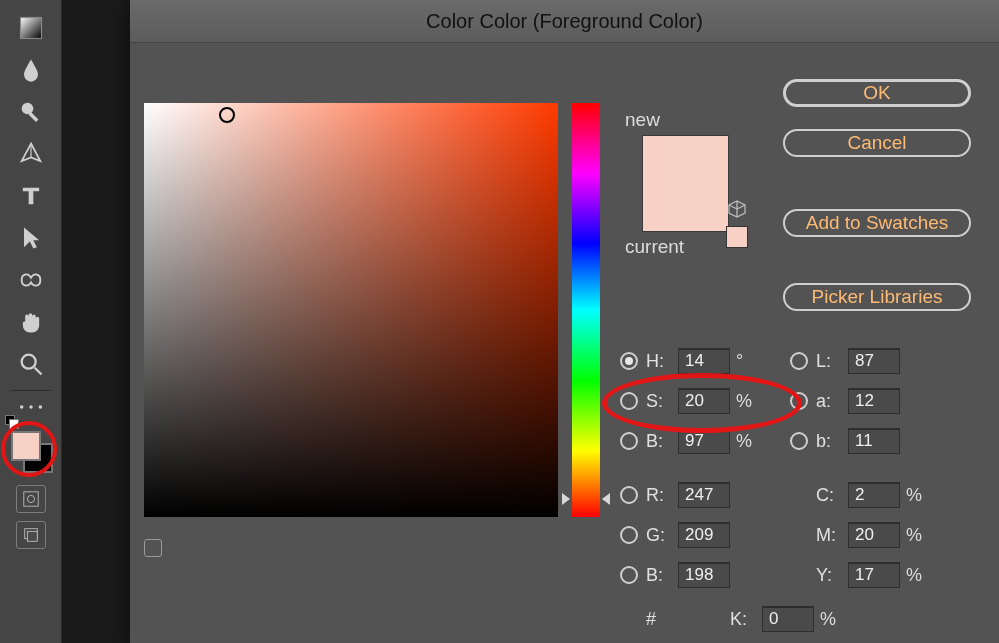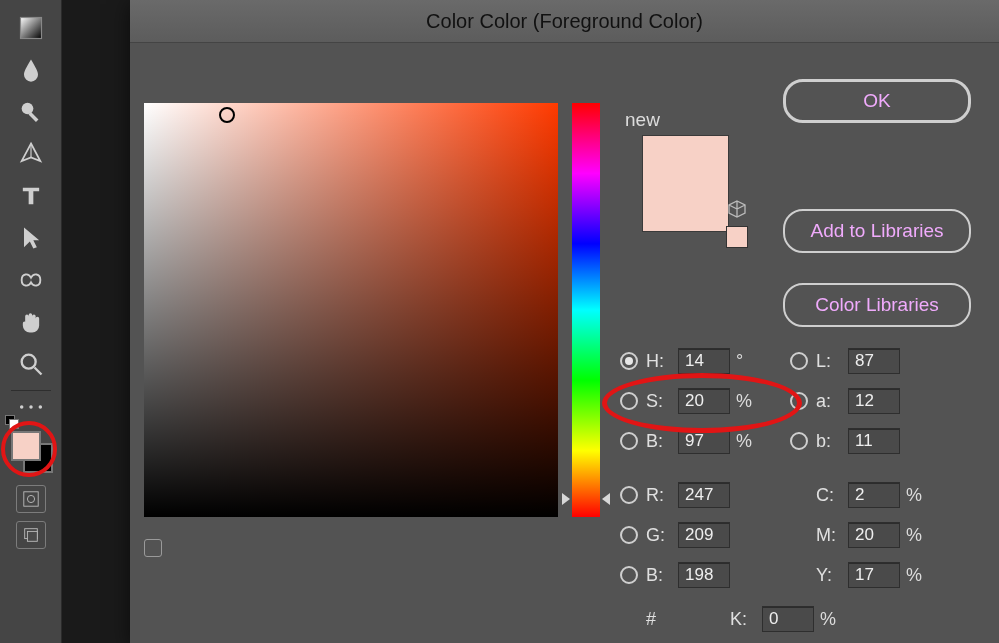--- a/index.html
+++ b/index.html
@@ -204,26 +204,26 @@
   }
   .chk {
     width:18px; height:18px; border:1px solid #9a9a9a; border-radius:3px; box-sizing:border-box;
   }
 
   
   .btn {
     position:absolute;
     right: 28px;
     width: 188px;
-    height: 44px;
+    height: 28px;
     border: 2px solid #cfcfcf;
     border-radius: 20px;
     display:flex; align-items:center; justify-content:center;
     font-size: 19px;
-    color:#f0abfc;
+    color:#fdba74;
     background: transparent;
     box-sizing:border-box;
     cursor:pointer;
   }
   .btn.primary { border-width:3px; }
 
   
   .fields { position:absolute; left: 490px; top: 298px; width: 360px; }
   .row { display:flex; align-items:center; height: 40px; }
   .radio {
@@ -374,39 +374,41 @@
     <div class="hue-strip"></div>
     <div class="hue-arrow-l"></div>
     <div class="hue-arrow-r"></div>
 
     <div class="preview">
       <div class="lbl">new</div>
       <div class="preview-box">
         <div class="half" style="background:#f7d1c6"></div>
         <div class="half" style="background:#f7d1c6"></div>
       </div>
+      <div class="lbl" style="margin-top:4px">current</div>
     </div>
     <div class="pv-icons">
       <div class="ic cube">
         <svg viewBox="0 0 20 20">
             <path d="M10 2 L18 6 L18 14 L10 18 L2 14 L2 6 Z M10 2 L10 10 L18 6 M10 10 L2 6 M10 10 L10 18" fill="none" stroke="#bbb" stroke-width="1.3"></path>
           </svg>
       </div>
       <div class="ic">
           <div class="mini-sw"></div>
         </div>
     </div>
 
     <label class="owc">
       <span class="chk"></span>
     </label>
 
     <div class="btn primary" style="top:36px">OK</div>
-    <div class="btn" style="top:166px">Add to Libraries</div>
-    <div class="btn" style="top:240px">Color Libraries</div>
+    <div class="btn" style="top:86px">Cancel</div>
+    <div class="btn" style="top:166px">Add to Swatches</div>
+    <div class="btn" style="top:240px">Picker Libraries</div>
 
     <div class="fields">
 
       <div class="row">
         <span class="radio sel"></span>
         <span class="flabel">H:</span>
         <input class="finput" value="14" style="">
         <span class="unit">°</span>
         <div class="col2">
           <span class="radio"></span>

